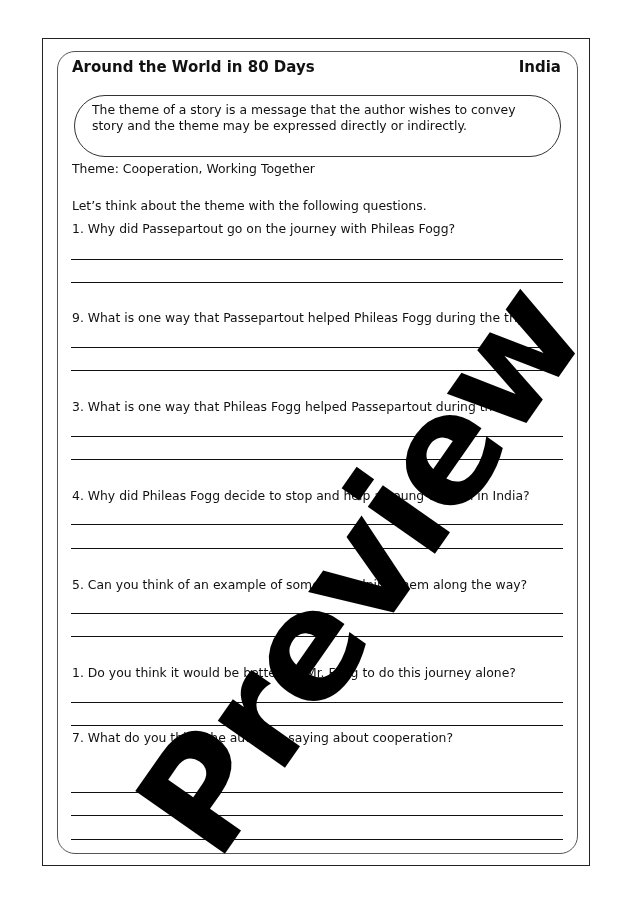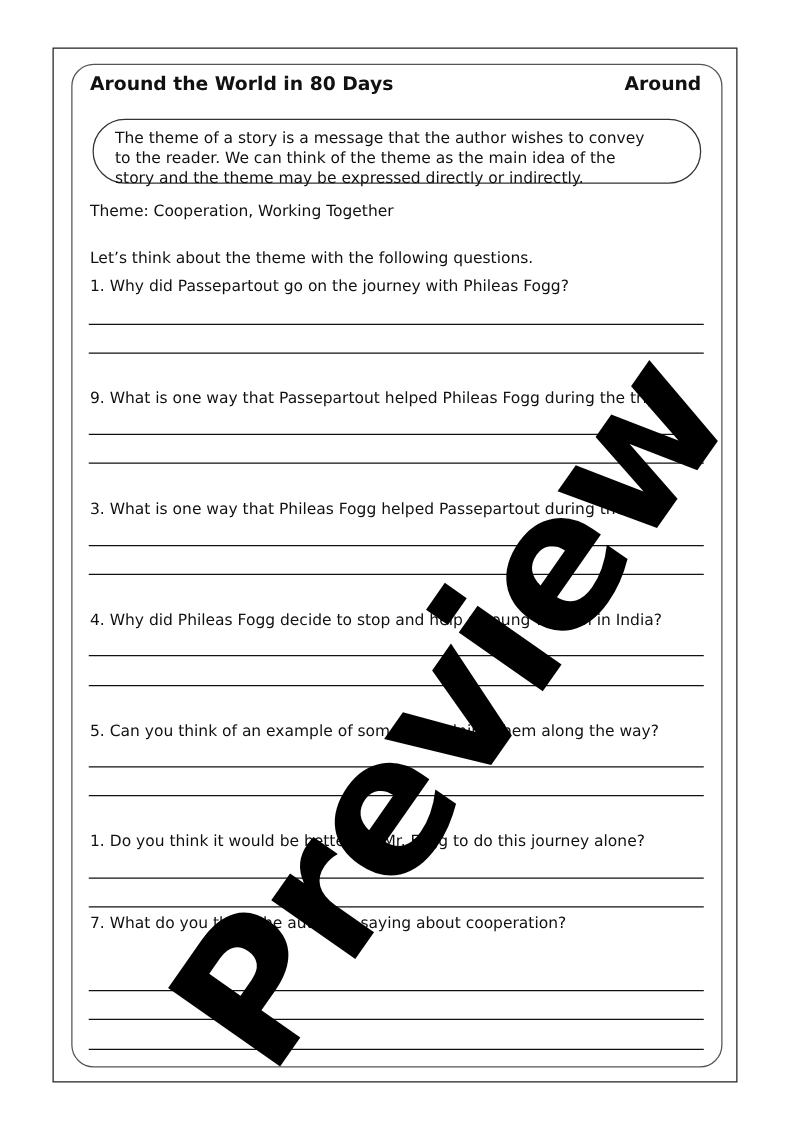--- a/index.html
+++ b/index.html
@@ -4,42 +4,41 @@
   <style>
     html, body { margin: 0; padding: 0; background: #ffffff; }
     body { width: 634px; height: 905px; position: relative; overflow: hidden;
            font-family: "DejaVu Sans", sans-serif; color: #111; }
     .outer { position: absolute; left: 42px; top: 38px; width: 548px; height: 828px;
              border: 1px solid #222; box-sizing: border-box; }
     .inner { position: absolute; left: 57px; top: 51px; width: 521px; height: 803px;
              border: 1.5px solid #555; border-radius: 18px; box-sizing: border-box; }
     .title { position: absolute; left: 72px; top: 58px; font-size: 15px; font-weight: bold; }
     .tag { position: absolute; right: 73px; top: 58px; font-size: 15px; font-weight: bold; }
-    .intro { position: absolute; left: 74px; top: 95px; width: 487px; height: 52px;
+    .intro { position: absolute; left: 74px; top: 95px; width: 487px; height: 62px;
              border: 1px solid #333; border-radius: 32px; box-sizing: border-box;
              padding: 6px 16px 0 17px; font-size: 12.4px; line-height: 16px; }
     .line-text { position: absolute; left: 72px; font-size: 12.4px; white-space: nowrap; }
     .answer { position: absolute; left: 71px; width: 492px; height: 0;
               border-top: 1px solid #111; }
     .watermark { position: absolute; left: 360px; top: 570px; transform: translate(-50%,-50%) rotate(-55deg);
                  font-size: 150px; font-weight: bold; color: #000; letter-spacing: -4px;
                  font-family: "DejaVu Sans", sans-serif; pointer-events: none; white-space: nowrap; }
   </style>
 </head>
 <body>
 
 <div class="outer"></div>
 <div class="inner"></div>
 
 <div class="title">Around the World in 80 Days</div>
-<div class="tag">Around</div>
+<div class="tag">India</div>
 
 <div class="intro">
   <div>The theme of a story is a message that the author wishes to convey</div>
-  <div>to the reader. We can think of the theme as the main idea of the</div>
   <div>story and the theme may be expressed directly or indirectly.</div>
 </div>
 
 <div class="line-text" style="top:161px">Theme: Cooperation, Working Together</div>
 <div class="line-text" style="top:198px">Let’s think about the theme with the following questions.</div>
 
 <div class="line-text" style="top:221px">1. Why did Passepartout go on the journey with Phileas Fogg?</div>
 <div class="answer" style="top:259px"></div>
 <div class="answer" style="top:282px"></div>
 

